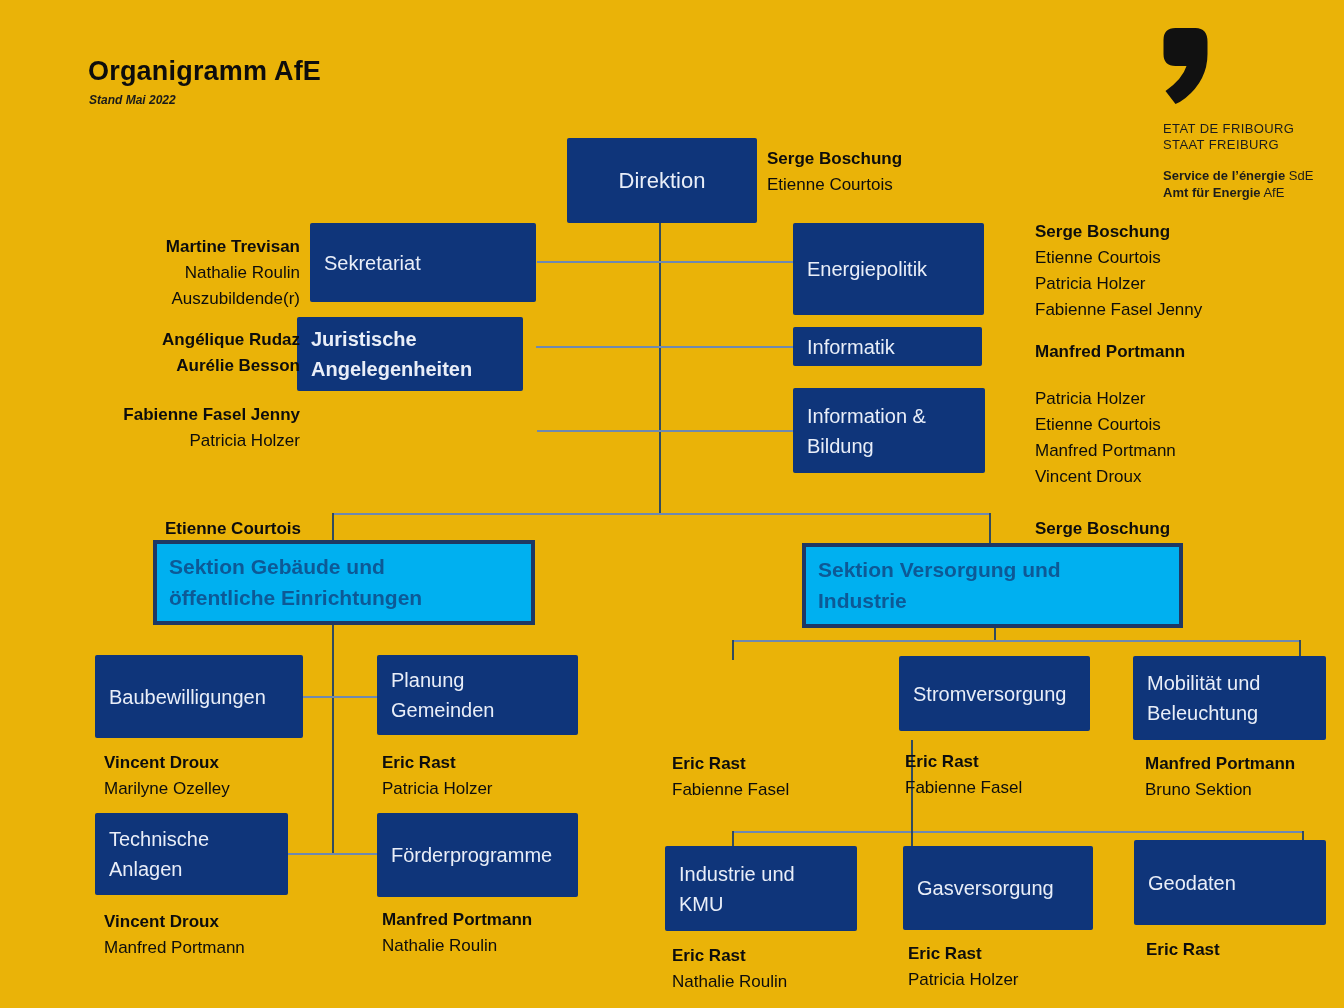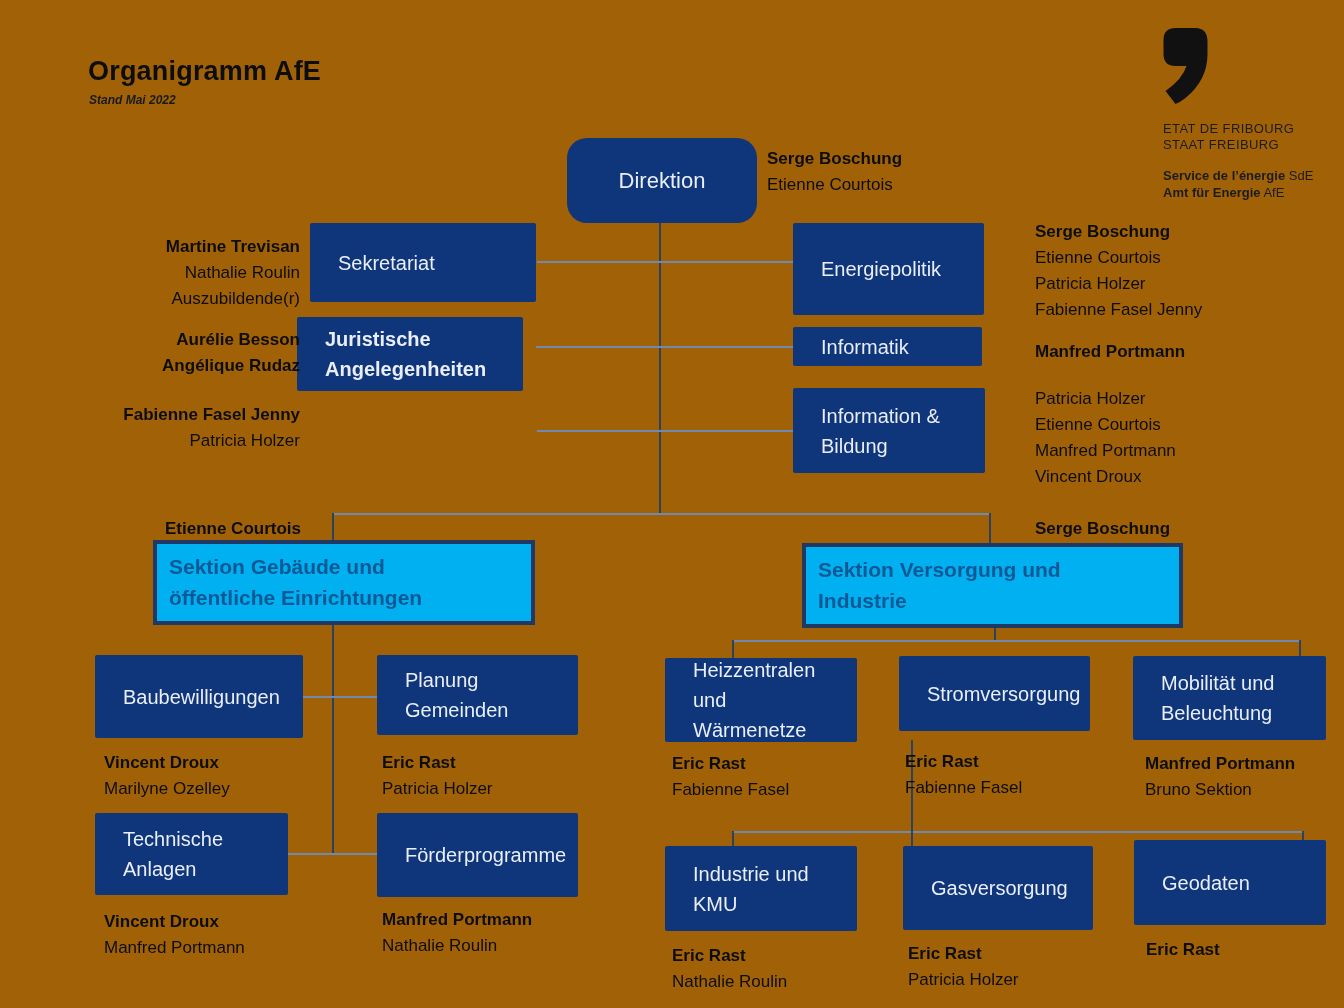--- a/index.html
+++ b/index.html
@@ -1,31 +1,31 @@
 <!DOCTYPE html>
 <html><head>
 <meta charset="utf-8">
 <style>
   html,body{margin:0;padding:0;background:#ffffff;}
   #canvas{
-    position:relative;width:1344px;height:1008px;background:#a16207;overflow:hidden;
+    position:relative;width:1344px;height:1008px;background:#eab308;overflow:hidden;
     font-family:"Liberation Sans","DejaVu Sans",sans-serif;color:#111;
   }
   .abs{position:absolute;}
   
   .title{font-size:27px;font-weight:700;color:#0d0d0d;letter-spacing:.2px;}
   .subtitle{font-size:12px;font-style:italic;font-weight:600;color:#1a1a1a;}
   
   .logo-text{font-size:13px;line-height:16px;color:#1c1c1c;letter-spacing:.4px;}
   .logo-text2{font-size:13px;line-height:16.5px;color:#1c1c1c;}
   .logo-text2 .b{font-weight:700;}
   
   .box{
     position:absolute;background:#0f357a;color:#e9eef8;
-    display:flex;align-items:center;padding:0 28px;box-sizing:border-box;
+    display:flex;align-items:center;padding:0 14px;box-sizing:border-box;
     font-size:20px;line-height:1.5;white-space:pre-line;border-radius:2px;
   }
   .box.center{justify-content:center;padding:0 6px;font-size:22px;}
   
   .section{
     position:absolute;background:#00b0f0;border:4px solid #1f3864;color:#0d5996;
     display:flex;align-items:center;padding:0 12px;box-sizing:border-box;
     font-size:21px;font-weight:700;line-height:1.45;white-space:pre-line;
   }
   
@@ -76,38 +76,38 @@
     <div class="logo-text" style="margin-top:13px;">
       <div>ETAT DE FRIBOURG</div>
       <div>STAAT FREIBURG</div>
     </div>
     <div class="logo-text2" style="margin-top:15px;">
       <div><span class="b">Service de l’énergie</span> <span>SdE</span></div>
       <div><span class="b">Amt für Energie</span> <span>AfE</span></div>
     </div>
   </div>
 
-  <div class="box center" style="left:567px;top:138px;width:190px;height:85px;border-radius:20px;">Direktion</div>
+  <div class="box center" style="left:567px;top:138px;width:190px;height:85px;">Direktion</div>
   <div class="names" style="left:767px;top:146px;">
     <div class="b">Serge Boschung</div>
     <div>Etienne Courtois</div>
   </div>
 
   <div class="box" style="left:310px;top:223px;width:226px;height:79px;">Sekretariat</div>
   <div class="names right" style="left:60px;top:234px;width:240px;">
     <div class="b">Martine Trevisan</div>
     <div>Nathalie Roulin</div>
     <div>Auszubildende(r)</div>
   </div>
 
   <div class="box" style="left:297px;top:317px;width:226px;height:74px;font-weight:bold;">Juristische
 Angelegenheiten</div>
   <div class="names right" style="left:60px;top:327px;width:240px;">
+    <div class="b">Angélique Rudaz</div>
     <div class="b">Aurélie Besson</div>
-    <div class="b">Angélique Rudaz</div>
   </div>
 
   <div class="names right" style="left:60px;top:402px;width:240px;">
     <div class="b">Fabienne Fasel Jenny</div>
     <div>Patricia Holzer</div>
   </div>
 
   <div class="box" style="left:793px;top:223px;width:191px;height:92px;">Energiepolitik</div>
   <div class="names" style="left:1035px;top:219px;">
     <div class="b">Serge Boschung</div>
@@ -157,22 +157,20 @@
   <div class="box" style="left:377px;top:813px;width:201px;height:84px;">Förderprogramme</div>
   <div class="names" style="left:382px;top:907px;">
     <div class="b">Manfred Portmann</div>
     <div>Nathalie Roulin</div>
   </div>
 
   <div class="leader" style="left:1035px;top:519px;">Serge Boschung</div>
   <div class="section" style="left:802px;top:543px;width:381px;height:85px;">Sektion Versorgung und
 Industrie</div>
 
-  <div class="box" style="left:665px;top:658px;width:192px;height:84px;">Heizzentralen
-und Wärmenetze</div>
   <div class="names" style="left:672px;top:751px;">
     <div class="b">Eric Rast</div>
     <div>Fabienne Fasel</div>
   </div>
 
   <div class="box" style="left:899px;top:656px;width:191px;height:75px;">Stromversorgung</div>
   <div class="names" style="left:905px;top:749px;">
     <div class="b">Eric Rast</div>
     <div>Fabienne Fasel</div>
   </div>

